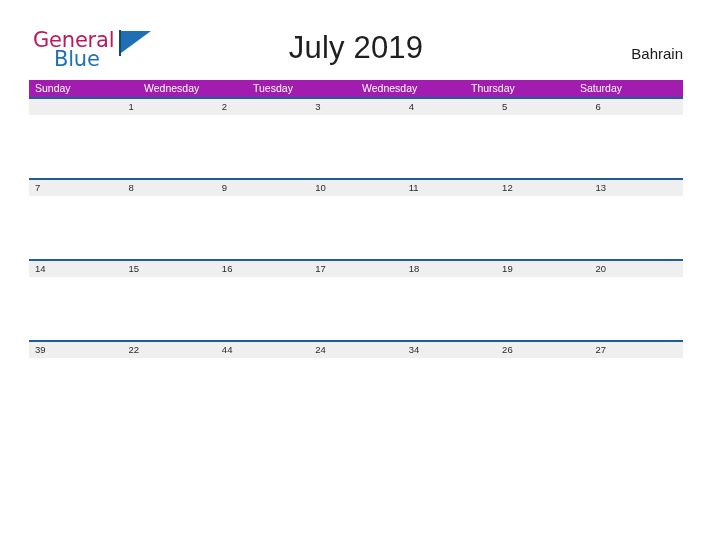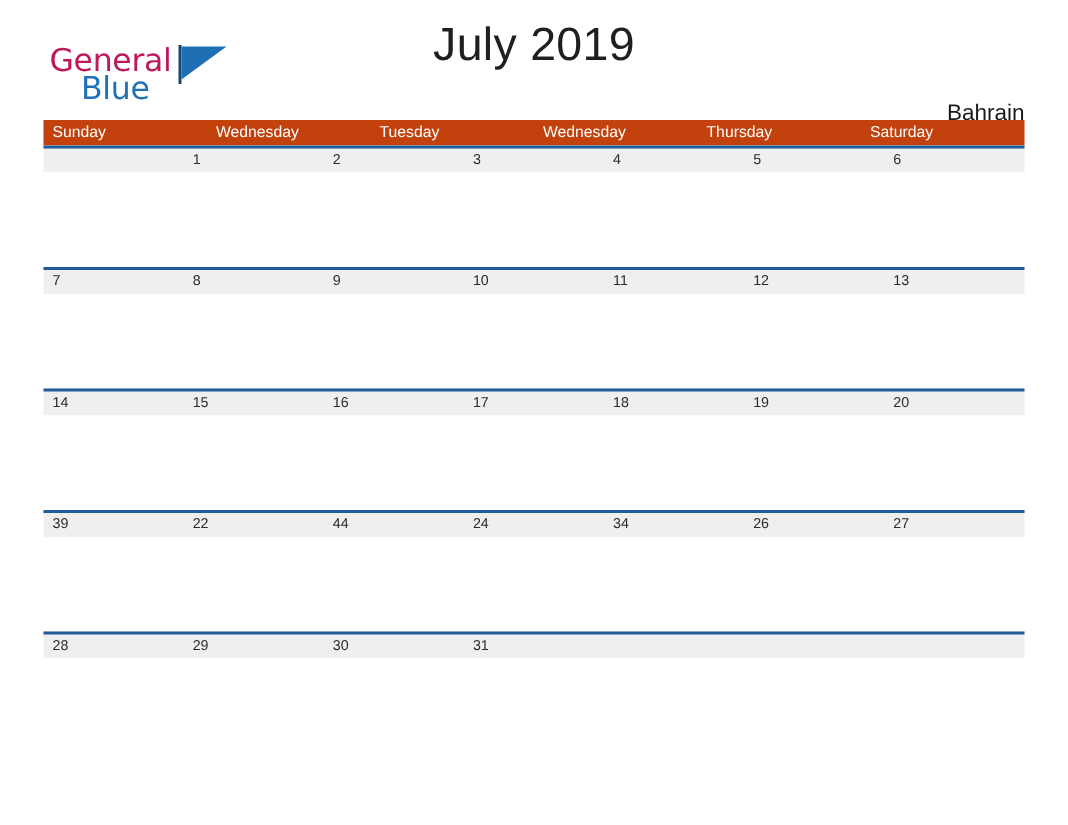--- a/index.html
+++ b/index.html
@@ -71,55 +71,54 @@
     top: 1px;
     width: 2px;
     height: 26px;
     background: #15486f;
   }
 
   
   .month-title {
     position: absolute;
     left: 0;
-    top: 12px;
+    top: 30px;
     width: 712px;
     text-align: center;
     font-size: 31px;
     font-weight: 400;
     color: #1f1f1f;
     font-family: "Liberation Sans", "DejaVu Sans", sans-serif;
     letter-spacing: 0.2px;
   }
 
   
   .country-label {
     position: absolute;
     right: 29px;
     top: 45px;
     font-size: 15px;
     color: #1a1a1a;
     font-family: "Liberation Sans", "DejaVu Sans", sans-serif;
     white-space: nowrap;
-    margin-top: 22px;
   }
 
   
   .calendar {
     position: absolute;
     left: 29px;
     top: 80px;
     width: 654px;
   }
 
   .weekday-header {
     display: flex;
     width: 100%;
     height: 17px;
-    background: #c2410c;
+    background: #a21caf;
   }
   .weekday-cell {
     flex: 1 1 0;
     color: #ffffff;
     font-size: 10.5px;
     line-height: 17px;
     padding-left: 6px;
     box-sizing: border-box;
     white-space: nowrap;
     overflow: hidden;
@@ -230,25 +229,16 @@
       <div class="date-cell">44</div>
       <div class="date-cell">24</div>
       <div class="date-cell">34</div>
       <div class="date-cell">26</div>
       <div class="date-cell">27</div>
     </div>
     <div class="week-body"></div>
   </div>
 
   <div class="week-row">
-    <div class="week-dates">
-      <div class="date-cell">28</div>
-      <div class="date-cell">29</div>
-      <div class="date-cell">30</div>
-      <div class="date-cell">31</div>
-      <div class="date-cell empty"></div>
-      <div class="date-cell empty"></div>
-      <div class="date-cell empty"></div>
-    </div>
     <div class="week-body"></div>
   </div>
 
 </div>
 
 </body></html>

